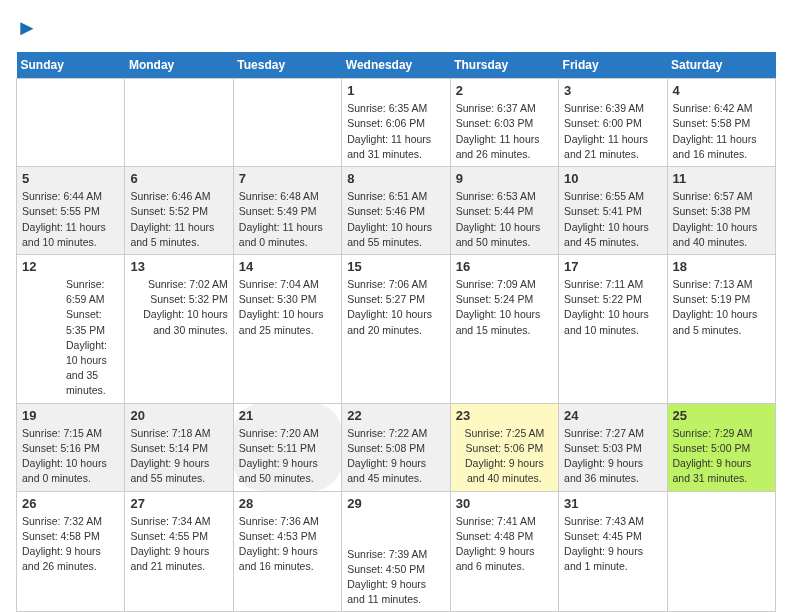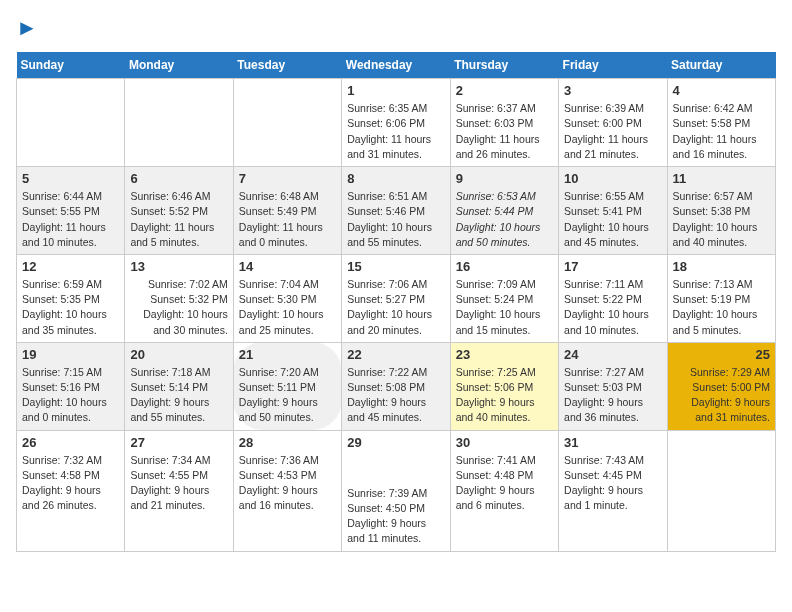--- a/index.html
+++ b/index.html
@@ -166,21 +166,21 @@
         </td>
         <td style="background: rgb(240, 240, 240);">
           <div class="day-num">8</div>
           <div class="day-info" style="white-space: pre-line;">Sunrise: 6:51 AM
 Sunset: 5:46 PM
 Daylight: 10 hours
 and 55 minutes.</div>
         </td>
         <td style="background: rgb(240, 240, 240);">
           <div class="day-num">9</div>
-          <div class="day-info" style="white-space: pre-line; font-style: italic;">Sunrise: 6:53 AM
+          <div class="day-info" style="white-space: pre-line;">Sunrise: 6:53 AM
 Sunset: 5:44 PM
 Daylight: 10 hours
 and 50 minutes.</div>
         </td>
         <td style="background: rgb(240, 240, 240);">
           <div class="day-num">10</div>
           <div class="day-info" style="white-space: pre-line;">Sunrise: 6:55 AM
 Sunset: 5:41 PM
 Daylight: 10 hours
 and 45 minutes.</div>
@@ -189,21 +189,21 @@
           <div class="day-num">11</div>
           <div class="day-info" style="white-space: pre-line;">Sunrise: 6:57 AM
 Sunset: 5:38 PM
 Daylight: 10 hours
 and 40 minutes.</div>
         </td>
       </tr>
       <tr>
         <td>
           <div class="day-num">12</div>
-          <div class="day-info" style="white-space: pre-line;">Sunrise: 6:59 AM
+          <div class="day-info" style="white-space: pre-line; margin-left: 44px;">Sunrise: 6:59 AM
 Sunset: 5:35 PM
 Daylight: 10 hours
 and 35 minutes.</div>
         </td>
         <td>
           <div class="day-num">13</div>
           <div class="day-info" style="white-space: pre-line; text-align: right;">Sunrise: 7:02 AM
 Sunset: 5:32 PM
 Daylight: 10 hours
 and 30 minutes.</div>
@@ -268,33 +268,33 @@
         </td>
         <td style="background: rgb(240, 240, 240);">
           <div class="day-num">22</div>
           <div class="day-info" style="white-space: pre-line;">Sunrise: 7:22 AM
 Sunset: 5:08 PM
 Daylight: 9 hours
 and 45 minutes.</div>
         </td>
         <td style="background: #fef9c3;">
           <div class="day-num">23</div>
-          <div class="day-info" style="white-space: pre-line;">Sunrise: 7:25 AM
+          <div class="day-info" style="white-space: pre-line; text-align: center;">Sunrise: 7:25 AM
 Sunset: 5:06 PM
 Daylight: 9 hours
 and 40 minutes.</div>
         </td>
         <td style="background: rgb(240, 240, 240);">
           <div class="day-num">24</div>
           <div class="day-info" style="white-space: pre-line;">Sunrise: 7:27 AM
 Sunset: 5:03 PM
 Daylight: 9 hours
 and 36 minutes.</div>
         </td>
-        <td style="background: #eab308; text-align: right;">
+        <td style="background: #bef264;">
           <div class="day-num">25</div>
           <div class="day-info" style="white-space: pre-line;">Sunrise: 7:29 AM
 Sunset: 5:00 PM
 Daylight: 9 hours
 and 31 minutes.</div>
         </td>
       </tr>
       <tr>
         <td>
           <div class="day-num">26</div>

